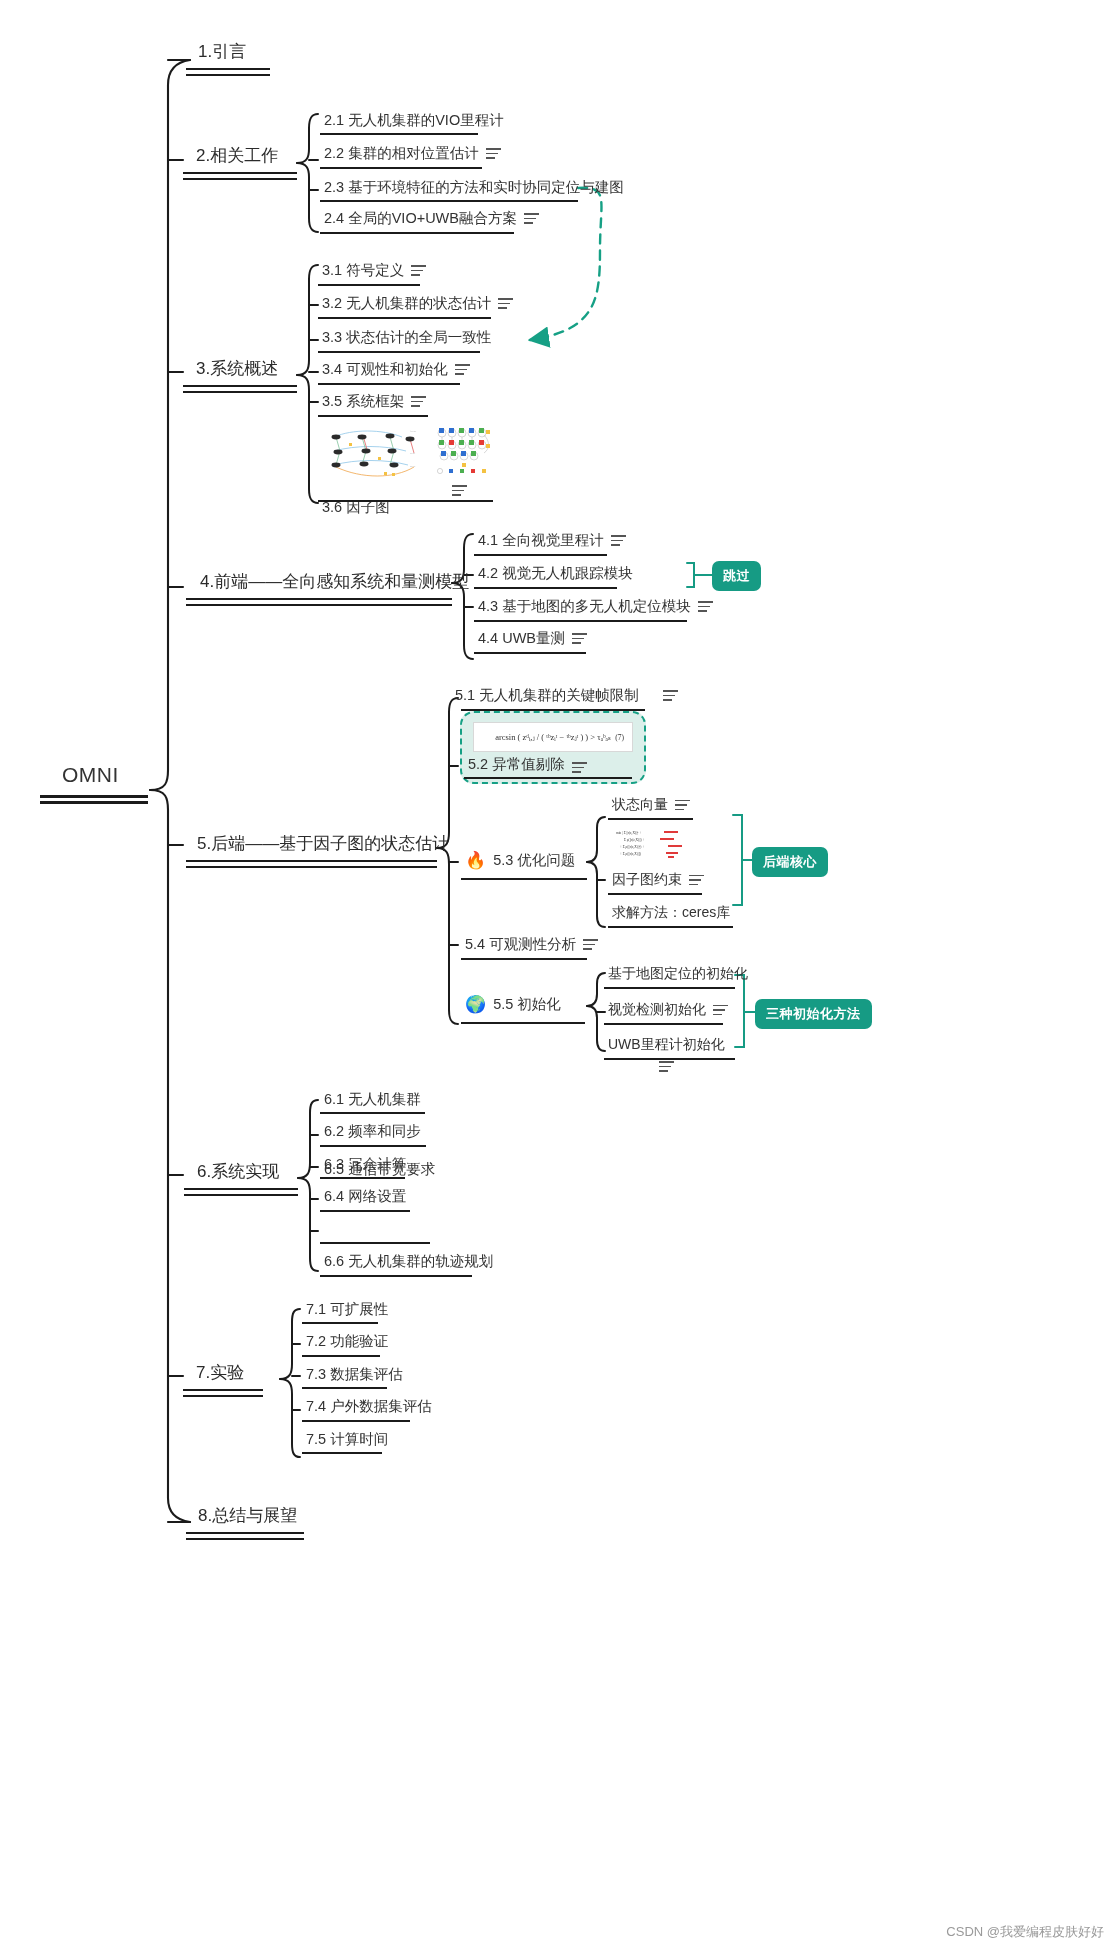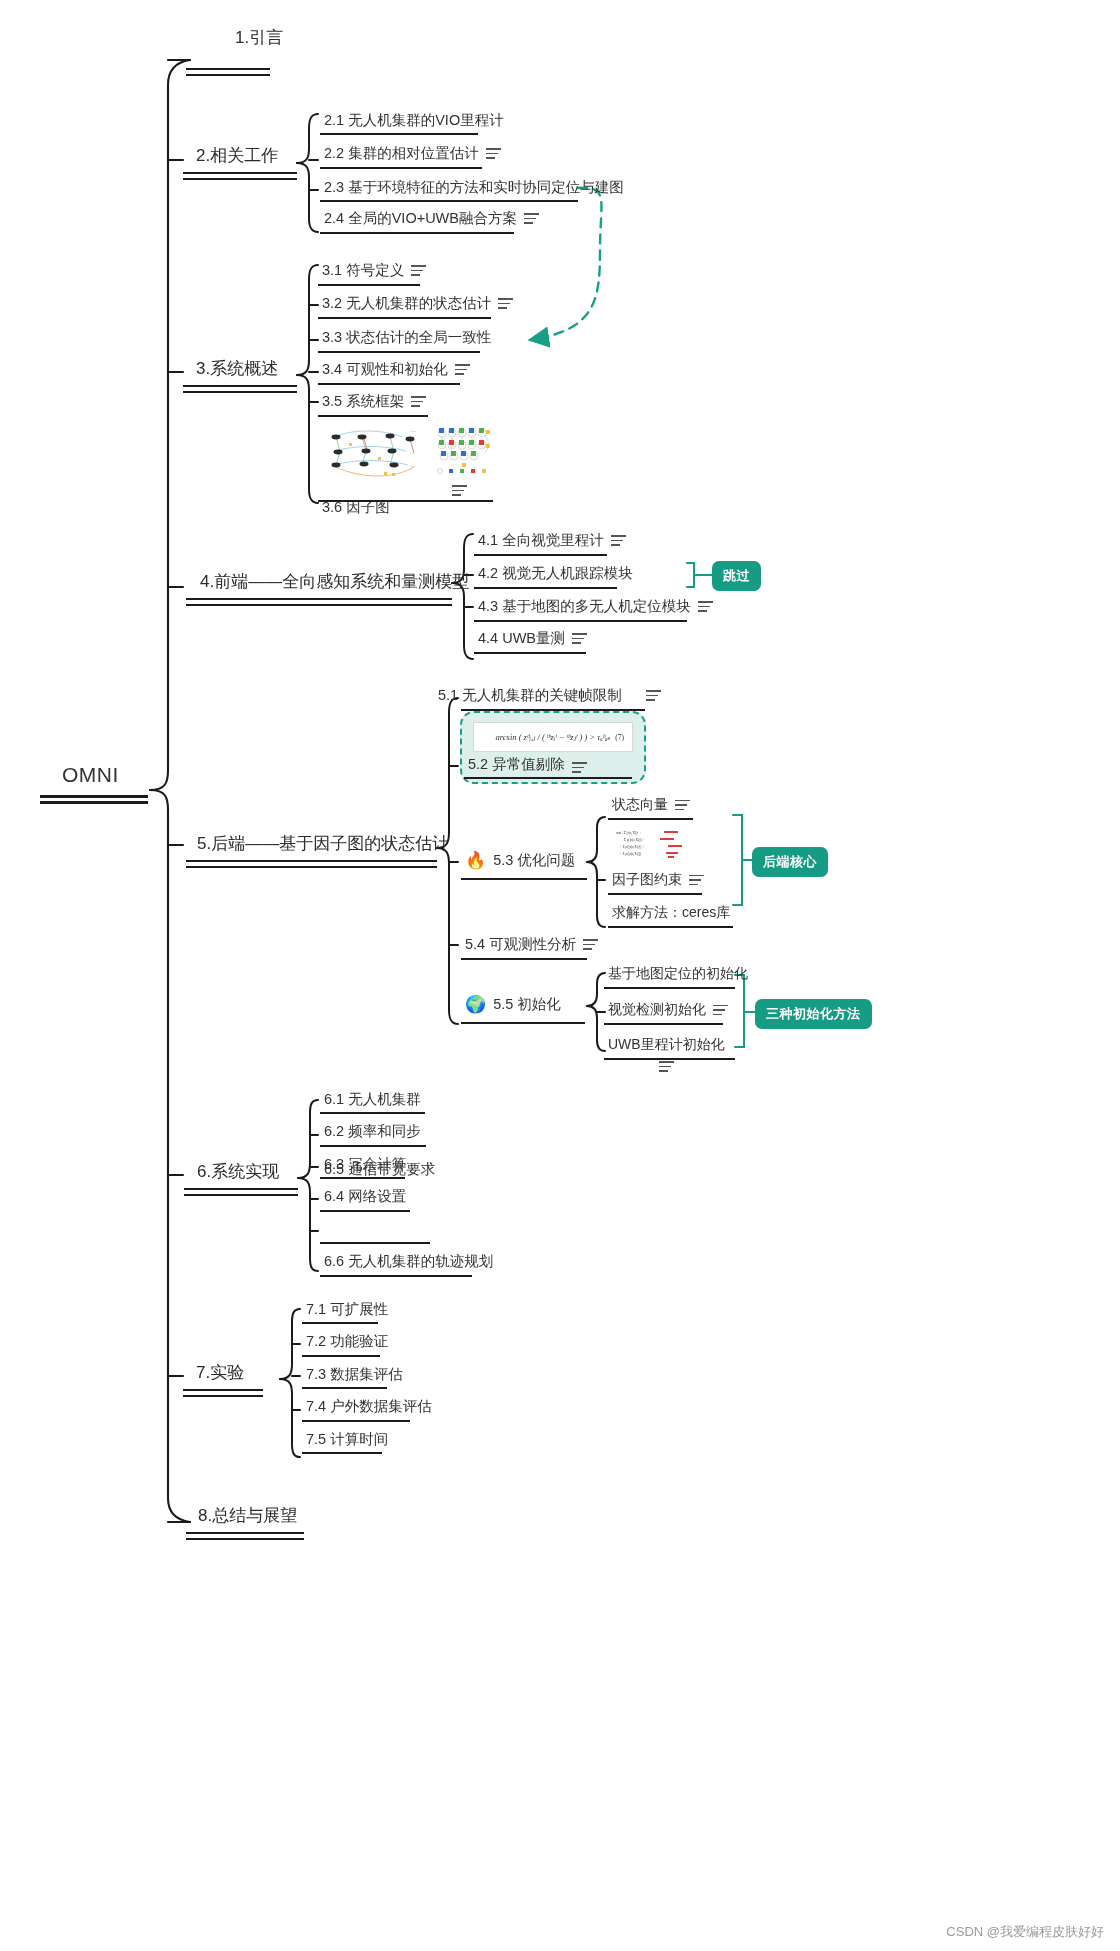--- a/index.html
+++ b/index.html
@@ -69,21 +69,21 @@
   
   .formula-card {
     position:absolute;
     background:#ffffff;
     border:1px solid #d8d8d8;
     display:flex; align-items:center; justify-content:center;
     font-family:"Liberation Serif","DejaVu Serif",serif;
     font-size:8.5px; color:#333;
     overflow:hidden;
   }
-  .formula-card .eqn { white-space:nowrap; font-style:italic; }
+  .formula-card .eqn { white-space:nowrap; }
   .formula-card .tag { position:absolute; right:8px; font-style:normal; font-size:7.5px; }
 
   
   .thumb { position:absolute; background:#fff; }
 
   
   .emoji { font-size:17px; line-height:1; flex:none; }
 
   .watermark {
     position:absolute;
@@ -197,21 +197,21 @@
       <path d="M744,1012 L755,1012"></path>
     </g>
   </svg>
 
   <div class="node root" style="left:62px; top:763px;">
     <span class="txt">OMNI</span>
   </div>
   <div class="ul" style="left:40px; top:795px; width:108px; height:2.6px;"></div>
   <div class="ul" style="left:40px; top:801px; width:108px; height:2.6px;"></div>
 
-  <div class="node lvl1" style="left:198px; top:26px;margin-left:37px;">
+  <div class="node lvl1" style="left:198px; top:40px;">
     <span class="txt">1.引言</span>
   </div>
   <div class="ul" style="left:186px; top:68px; width:84px; height:2.4px;"></div>
   <div class="ul" style="left:186px; top:74px; width:84px; height:2.4px;"></div>
 
   <div class="node lvl1" style="left:196px; top:144px;">
     <span class="txt">2.相关工作</span>
   </div>
   <div class="ul" style="left:183px; top:172px; width:114px; height:2.4px;"></div>
   <div class="ul" style="left:183px; top:178px; width:114px; height:2.4px;"></div>
@@ -444,21 +444,21 @@
       </span>
   </div>
   <div class="ul" style="left:474px; top:652px; width:112px; height:1.9px;"></div>
 
   <div class="node lvl1" style="left:197px; top:832px;">
     <span class="txt">5.后端——基于因子图的状态估计</span>
   </div>
   <div class="ul" style="left:186px; top:860px; width:251px; height:2.4px;"></div>
   <div class="ul" style="left:186px; top:866px; width:251px; height:2.4px;"></div>
 
-  <div class="node lvl2" style="left:438px; top:686px;gap:24px;">
+  <div class="node lvl2" style="left:455px; top:686px;gap:24px;">
     <span class="txt">5.1 无人机集群的关键帧限制</span>
     <span class="note-icon">
         <i></i>
         <i></i>
         <i></i>
       </span>
   </div>
   <div class="ul" style="left:461px; top:709px; width:184px; height:1.9px;"></div>
 
   <div class="dash-box" style="left:460px; top:711px; width:186px; height:73px;"></div>

